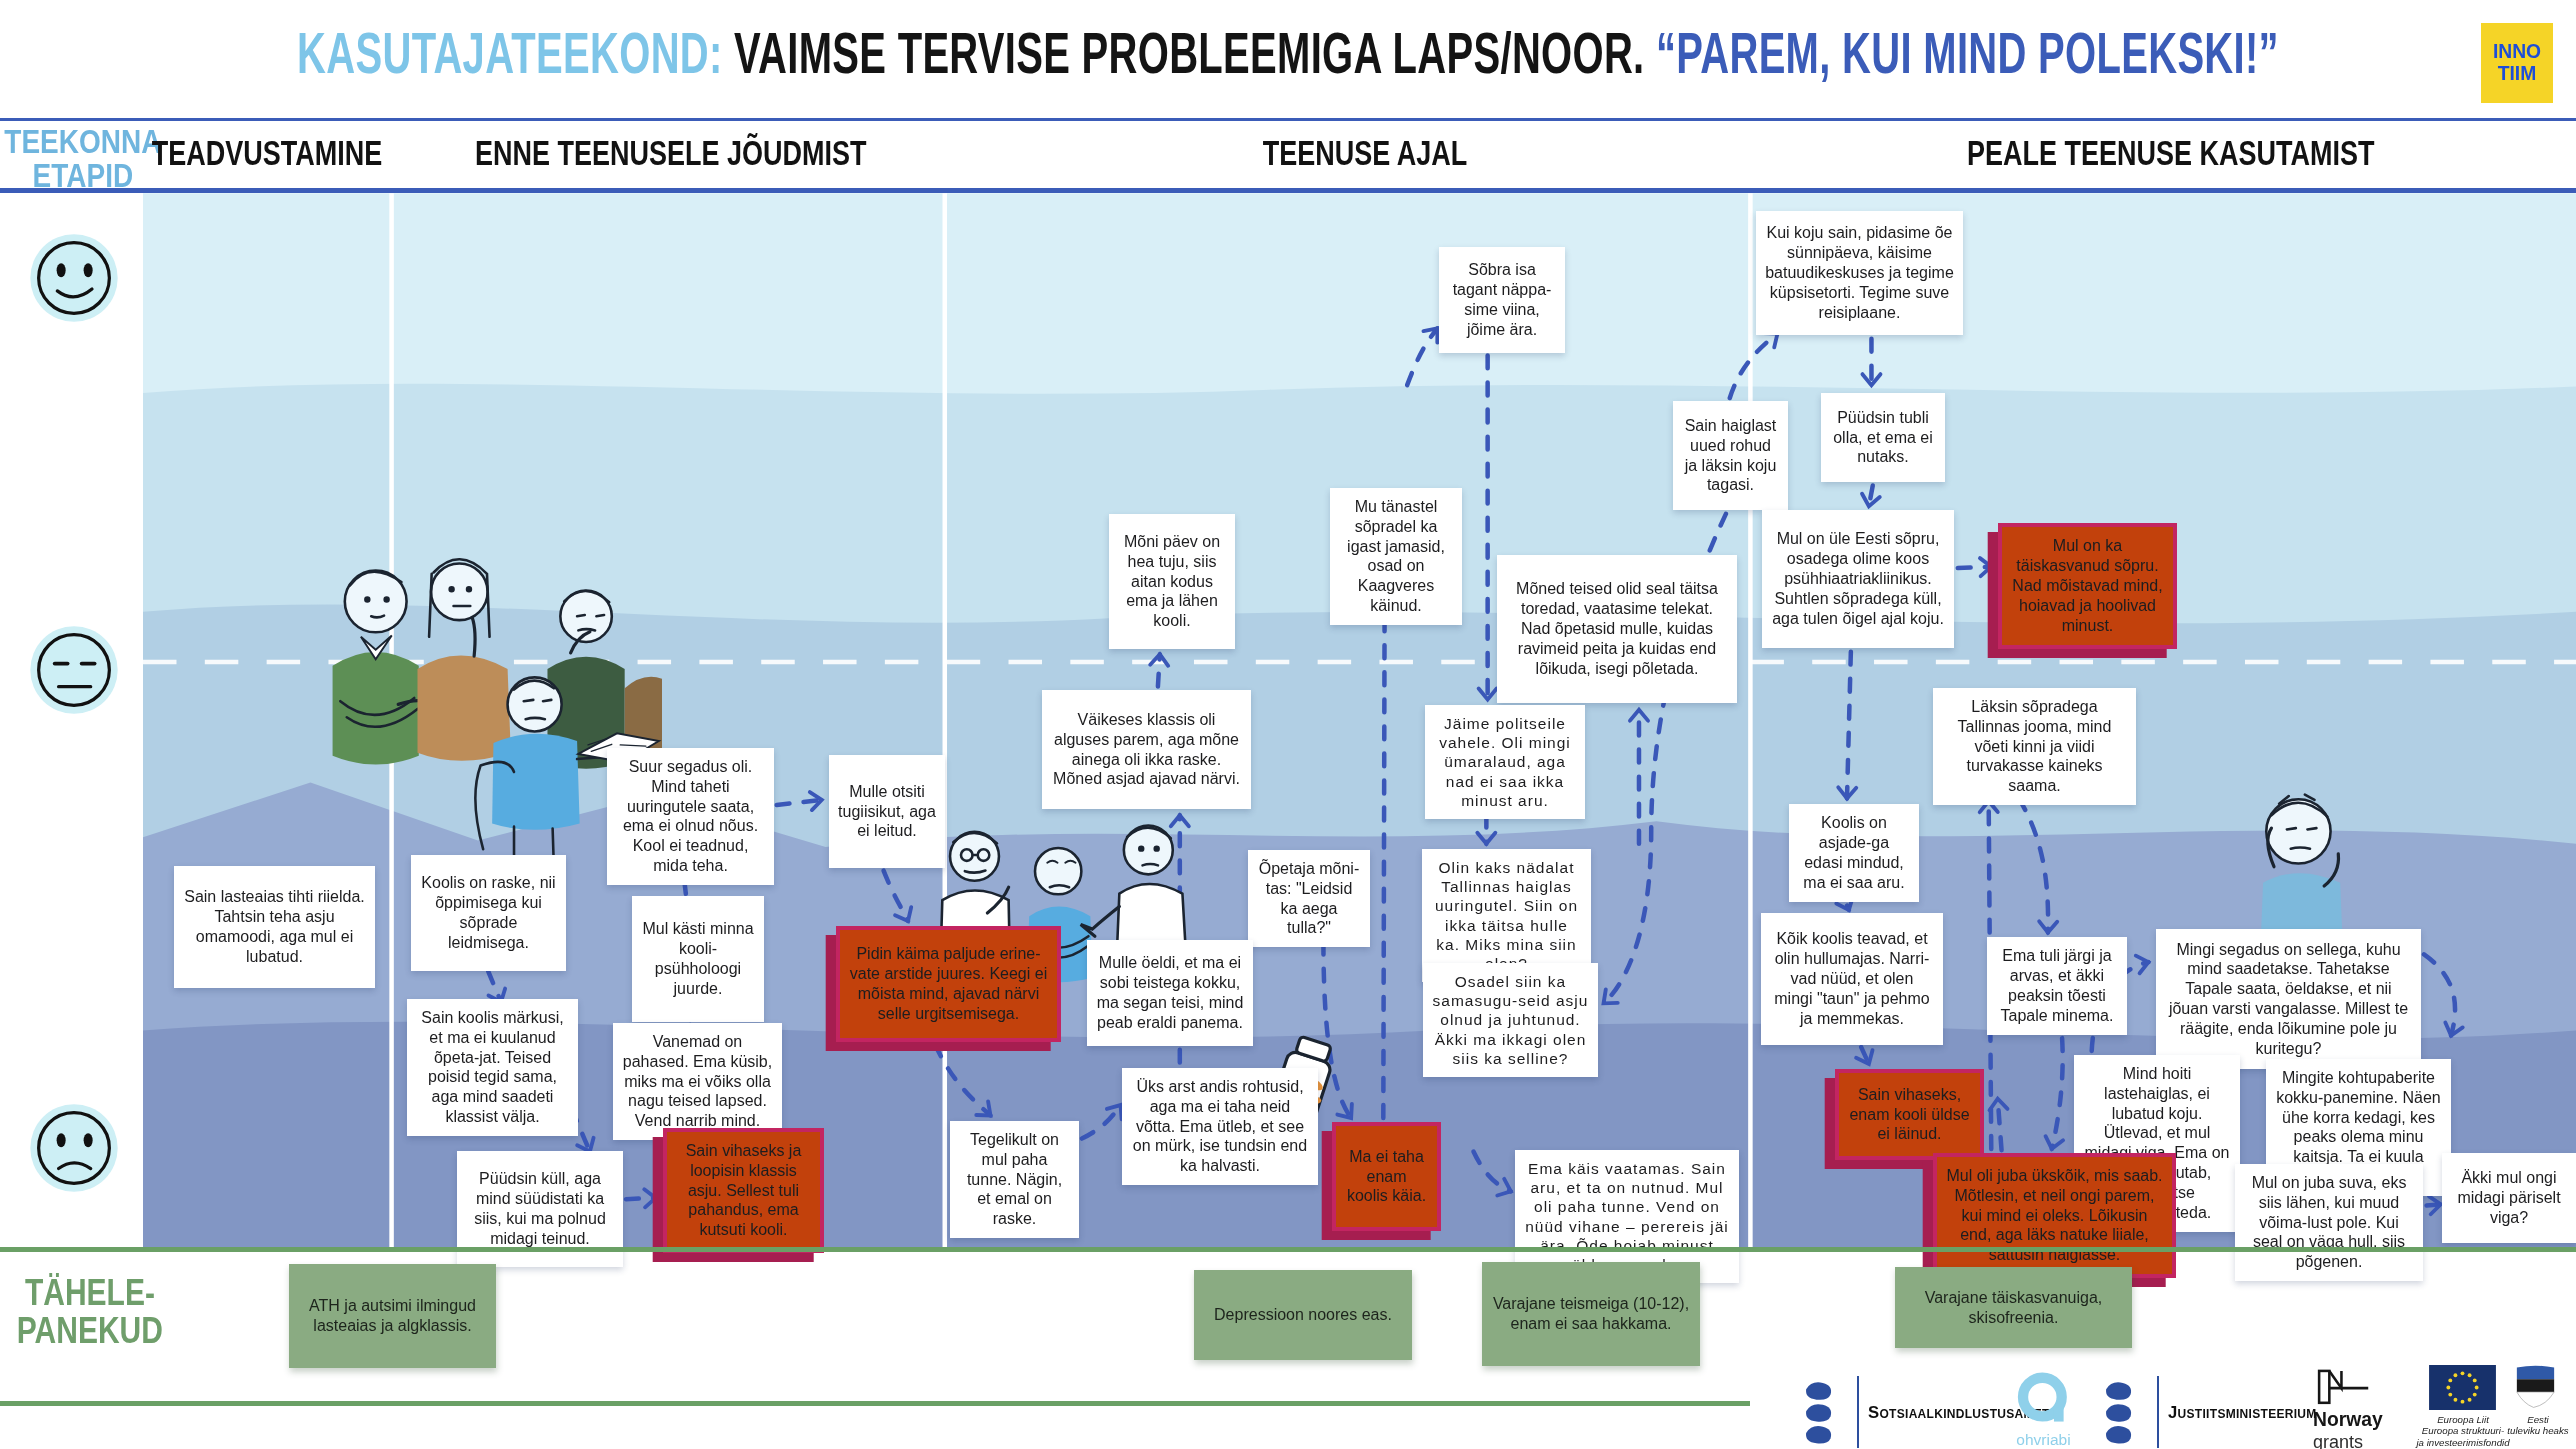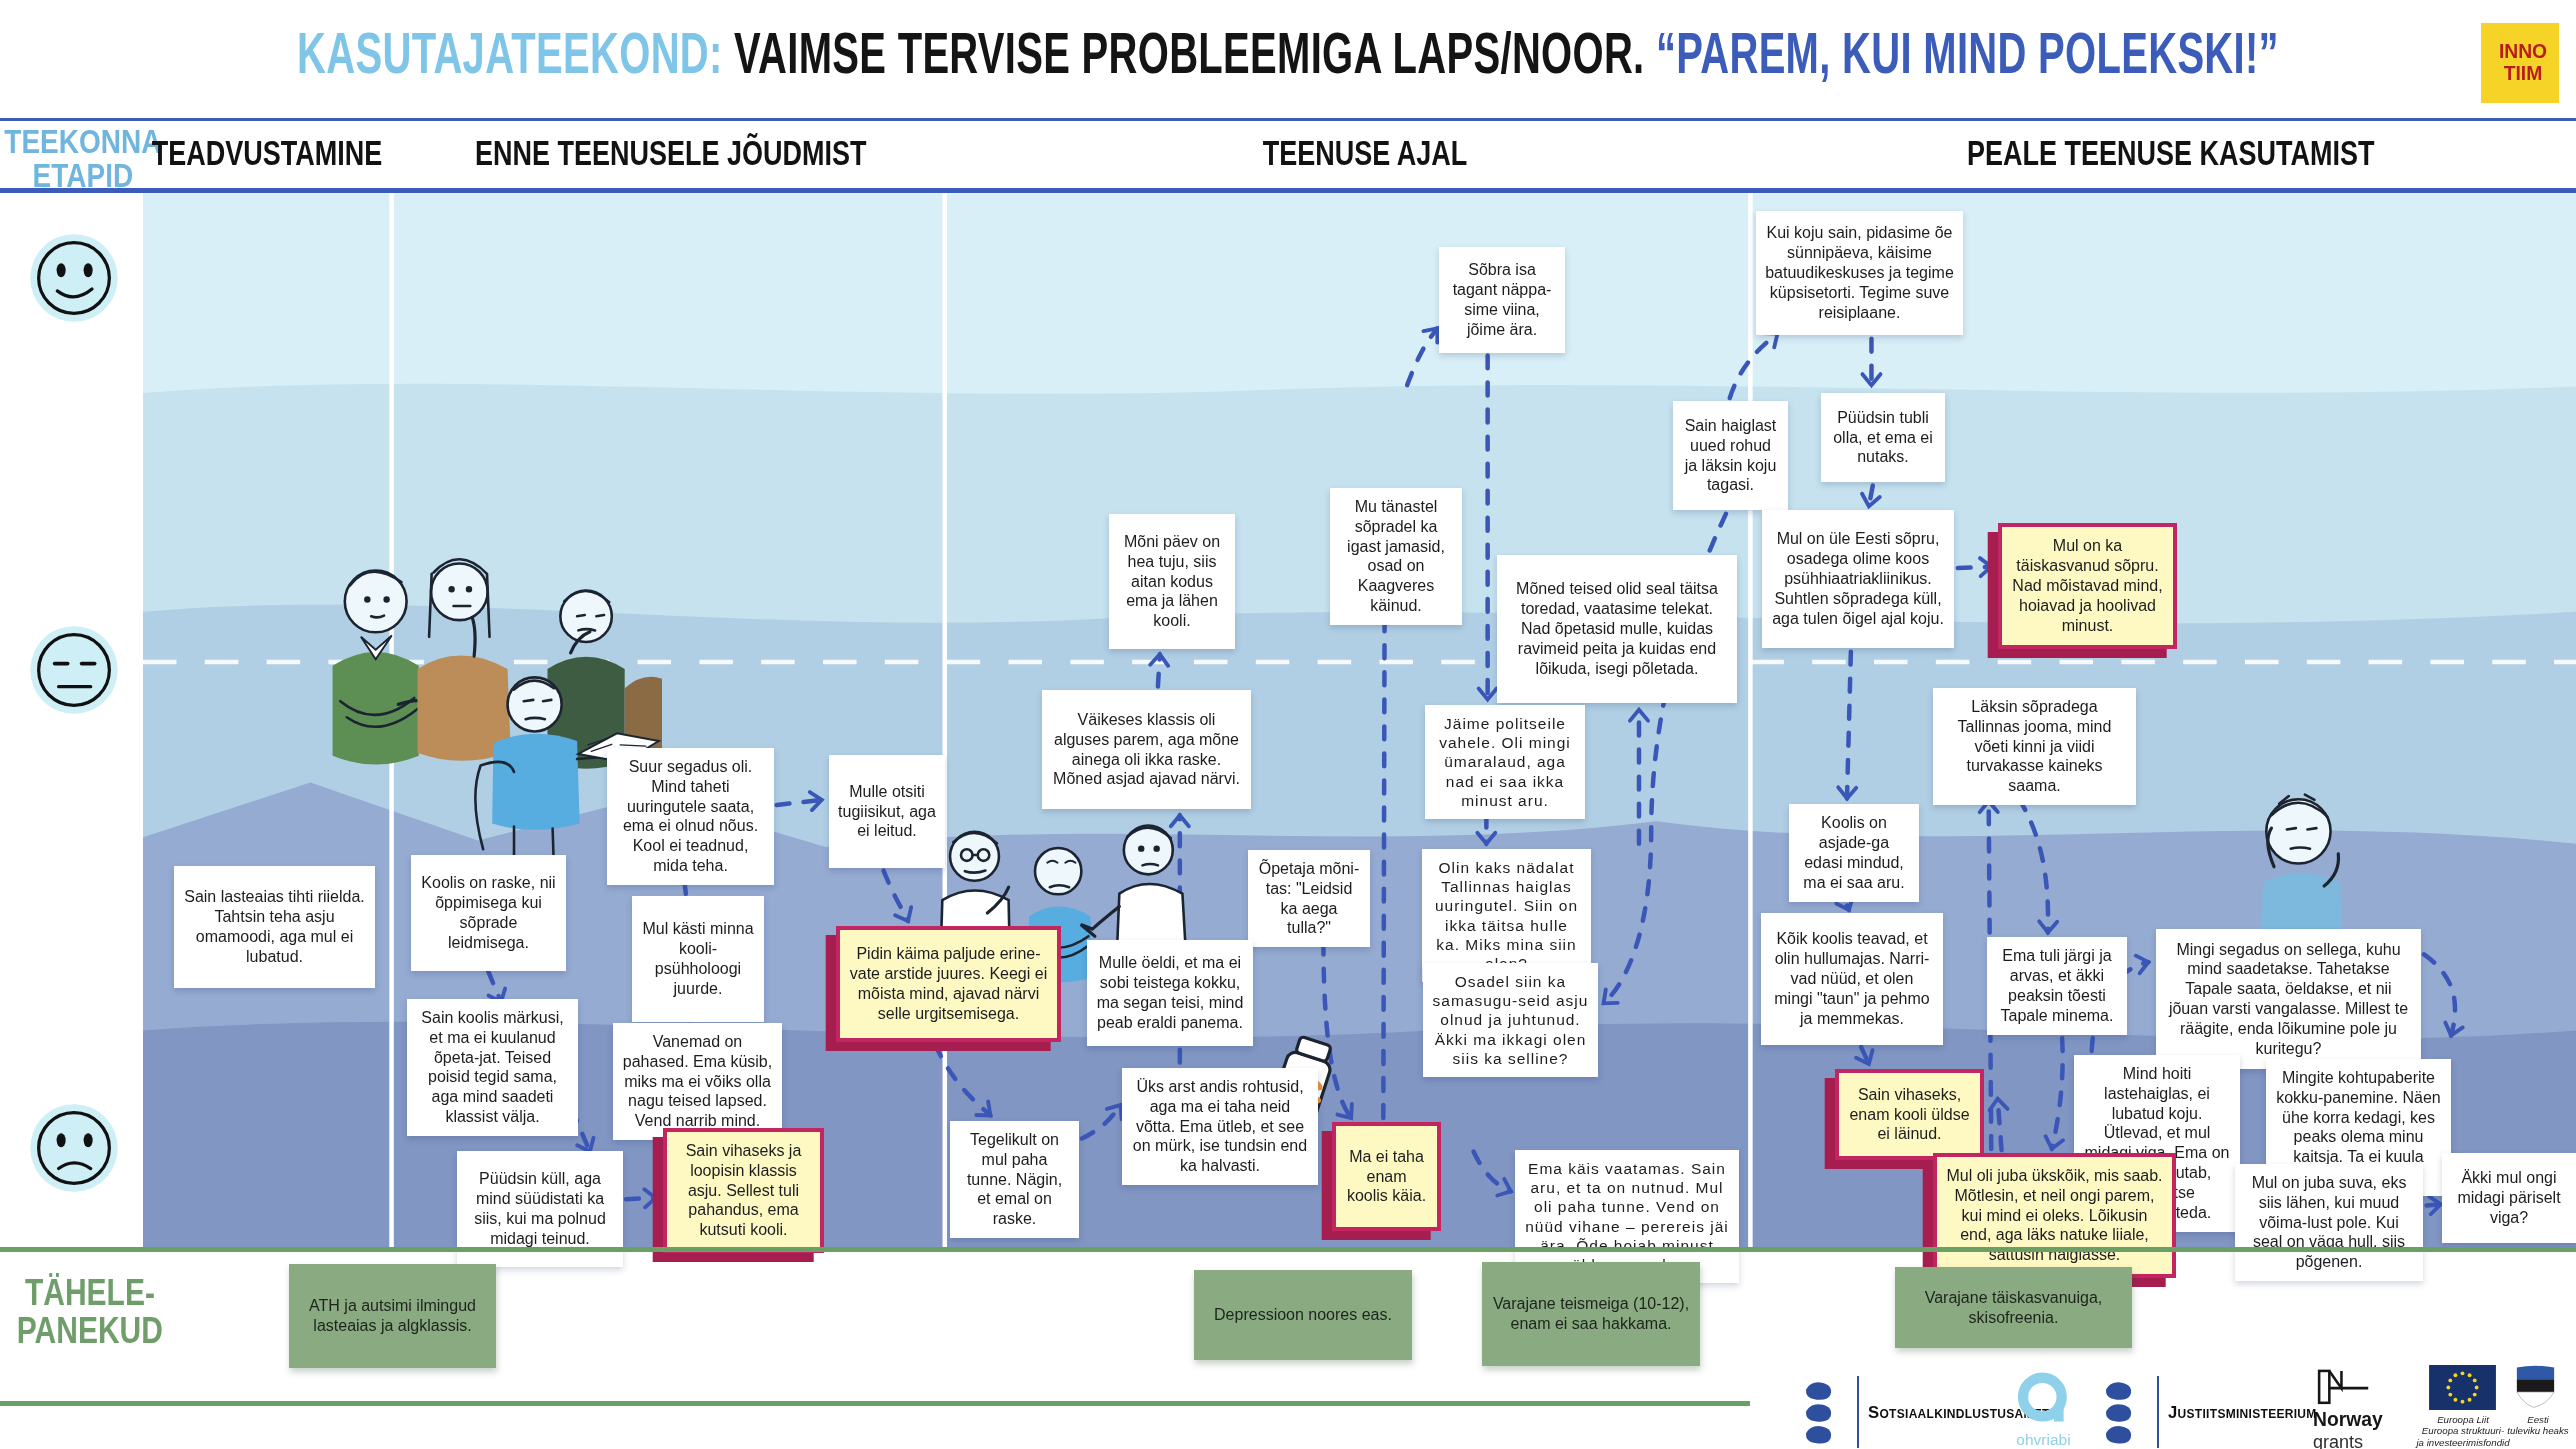--- a/index.html
+++ b/index.html
@@ -7,33 +7,33 @@
           font-family:"Liberation Sans",sans-serif;color:#1d1d1f;}
   .abs{position:absolute;}
   
   #title{left:0;top:22px;width:100%;text-align:center;font-weight:bold;font-size:40px;
          transform:scaleY(1.42);transform-origin:center top;letter-spacing:0.3px;white-space:nowrap;}
   #title .t-prefix{color:#7ec5e8;}
   #title .t-main{color:#141414;}
   #title .t-quote{color:#3b5cb8;}
   #brand{left:2481px;top:23px;width:72px;height:80px;background:#f5d427;
          display:flex;flex-direction:column;align-items:center;justify-content:center;
-         font-weight:bold;font-size:19.3px;line-height:1.12;color:#b91c1c;padding-left:6px;}
+         font-weight:bold;font-size:19.3px;line-height:1.12;color:#1d4ed8;}
   .rule{left:0;width:2576px;background:#3b5cb8;}
   
   #row-label{left:3.9px;top:131px;width:158px;text-align:center;color:#6fb5de;font-weight:bold;
              font-size:28px;line-height:1.0;transform:scaleY(1.2);}
   .stage{top:138px;text-align:center;font-weight:bold;font-size:27px;color:#121212;
          transform:scaleY(1.3);white-space:nowrap;}
   
   .note{position:absolute;background:#fff;font-size:16px;line-height:1.24;text-align:center;
         padding:9px 9px;box-shadow:0 2.6px 6.4px rgba(25,45,90,.20);
         display:flex;align-items:center;justify-content:center;box-sizing:border-box;}
   .note.alt{font-size:15.5px;letter-spacing:1px;}
-  .note.pink{background:#fef9c3;border:4.5px solid #c32561;box-shadow:-10.3px 9px 0 0 #a61e50;}
+  .note.pink{background:#c2410c;border:4.5px solid #c32561;box-shadow:-10.3px 9px 0 0 #a61e50;}
   .note.green{background:#8aab82;color:#1d241c;box-shadow:1.3px 3.9px 6.4px rgba(40,70,40,.25);}
   #obs-label{left:6.4px;top:1280px;width:167px;text-align:center;color:#6f9e6b;font-weight:bold;
              font-size:30px;line-height:1.05;transform:scaleY(1.2);}
   .gline{position:absolute;background:#6aa065;}
   
   .foot-caps{font-variant:small-caps;font-weight:600;font-size:16.7px;color:#101010;letter-spacing:0.3px;}
   .foot-small{font-size:9.7px;color:#222;text-align:center;line-height:1.18;font-style:italic;}
   .vsep{position:absolute;width:1.9px;background:#2d4f9e;}
   #ohvriabi-label{color:#8fd0ea;font-size:15.5px;text-align:center;}
   #norway1{font-weight:bold;font-size:19.3px;color:#161616;}

